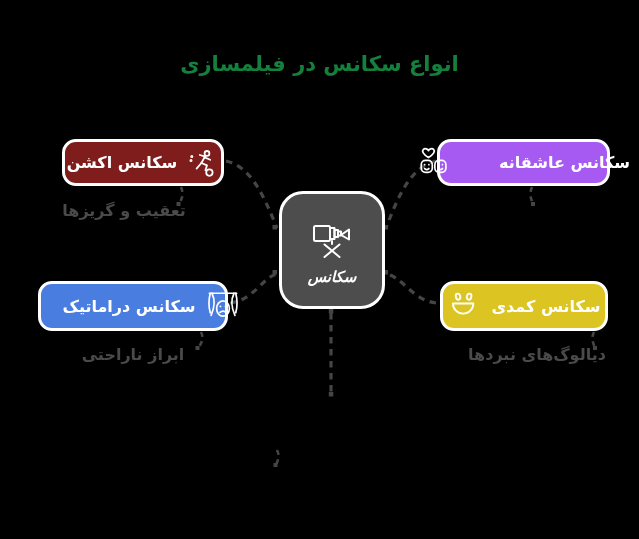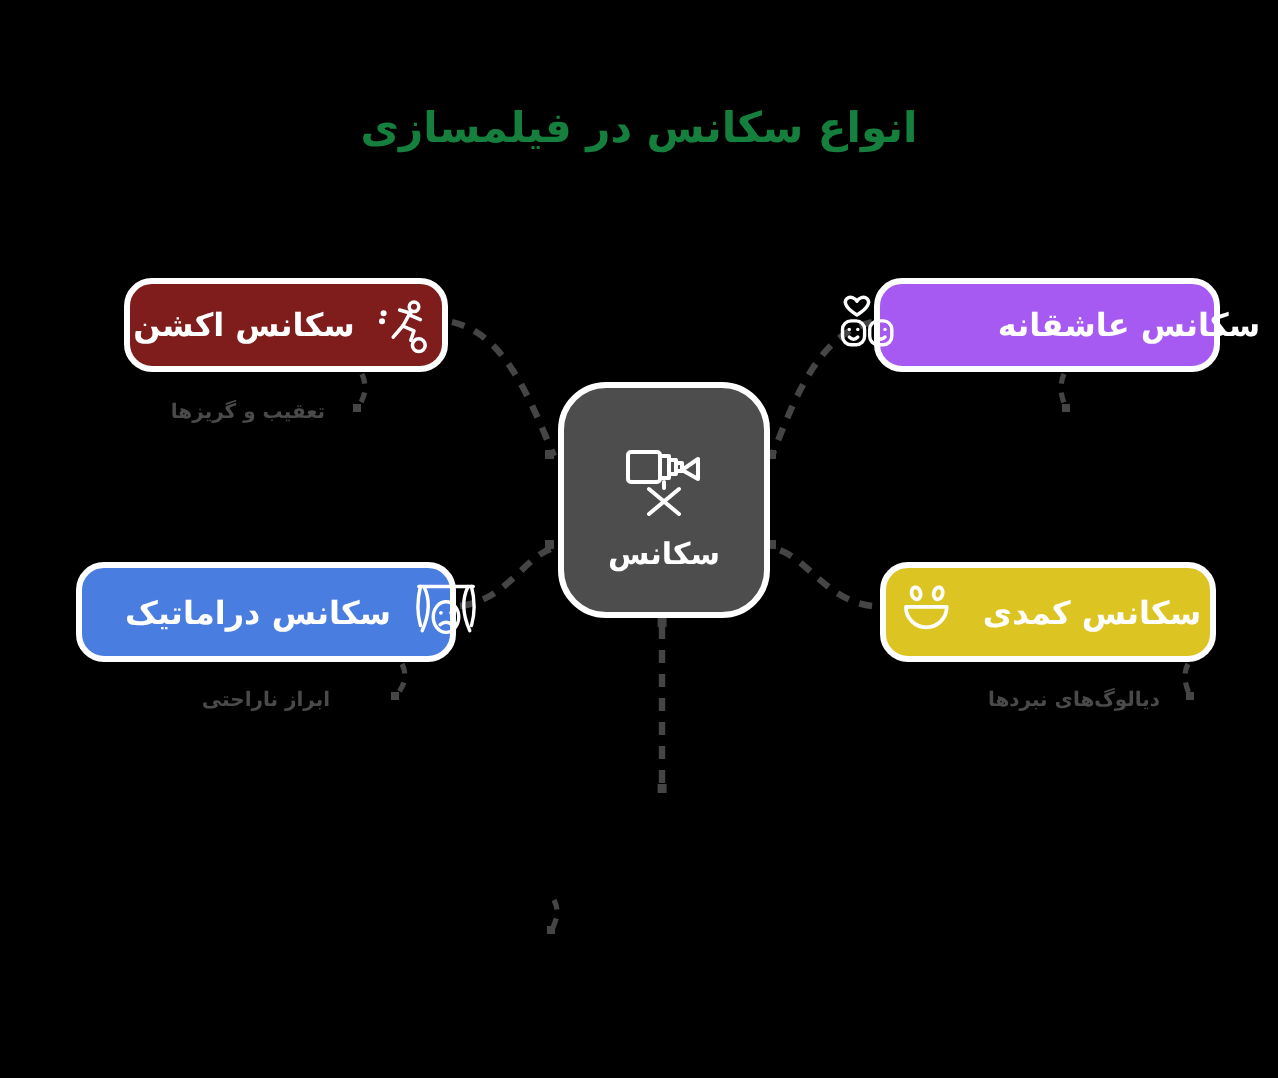--- a/index.html
+++ b/index.html
@@ -13,25 +13,25 @@
   .endsq{fill:#454545;}
   .node{position:absolute;display:flex;align-items:center;justify-content:center;gap:10px;
         border:3px solid #ffffff;border-radius:14px;color:#fff;box-sizing:border-box;}
   .node-label{font-size:16px;font-weight:bold;white-space:nowrap;}
   .node-action{left:62px;top:139px;width:162px;height:47px;}
   .node-romance{left:437px;top:139px;width:173px;height:47px;}
   .node-drama{left:38px;top:281px;width:190px;height:50px;}
   .node-comedy{left:440px;top:281px;width:168px;height:50px;}
   .node-active{left:248px;top:399px;width:164px;height:50px;}
   .center-node{left:279px;top:191px;width:106px;height:118px;border-radius:24px;
-               flex-direction:column;gap:5px;}
+               flex-direction:column;gap:5px;font-style:italic;}
   .center-node .node-label{font-size:15px;}
   .icon{display:flex;align-items:center;justify-content:center;}
   .icon svg{display:block;}
-  .caption{position:absolute;font-size:10px;font-weight:bold;color:#4a4a4a;text-align:center;}
+  .caption{position:absolute;font-size:16px;font-weight:bold;color:#4a4a4a;text-align:center;}
   .cap-action{left:58px;top:201px;width:132px;}
   .cap-romance{left:438px;top:201px;width:122px;}
   .cap-drama{left:58px;top:345px;width:150px;}
   .cap-comedy{left:458px;top:345px;width:158px;}
   .cap-active{left:258px;top:464px;width:134px;}
 </style>
 </head>
 <body>
 
 <div class="canvas">

